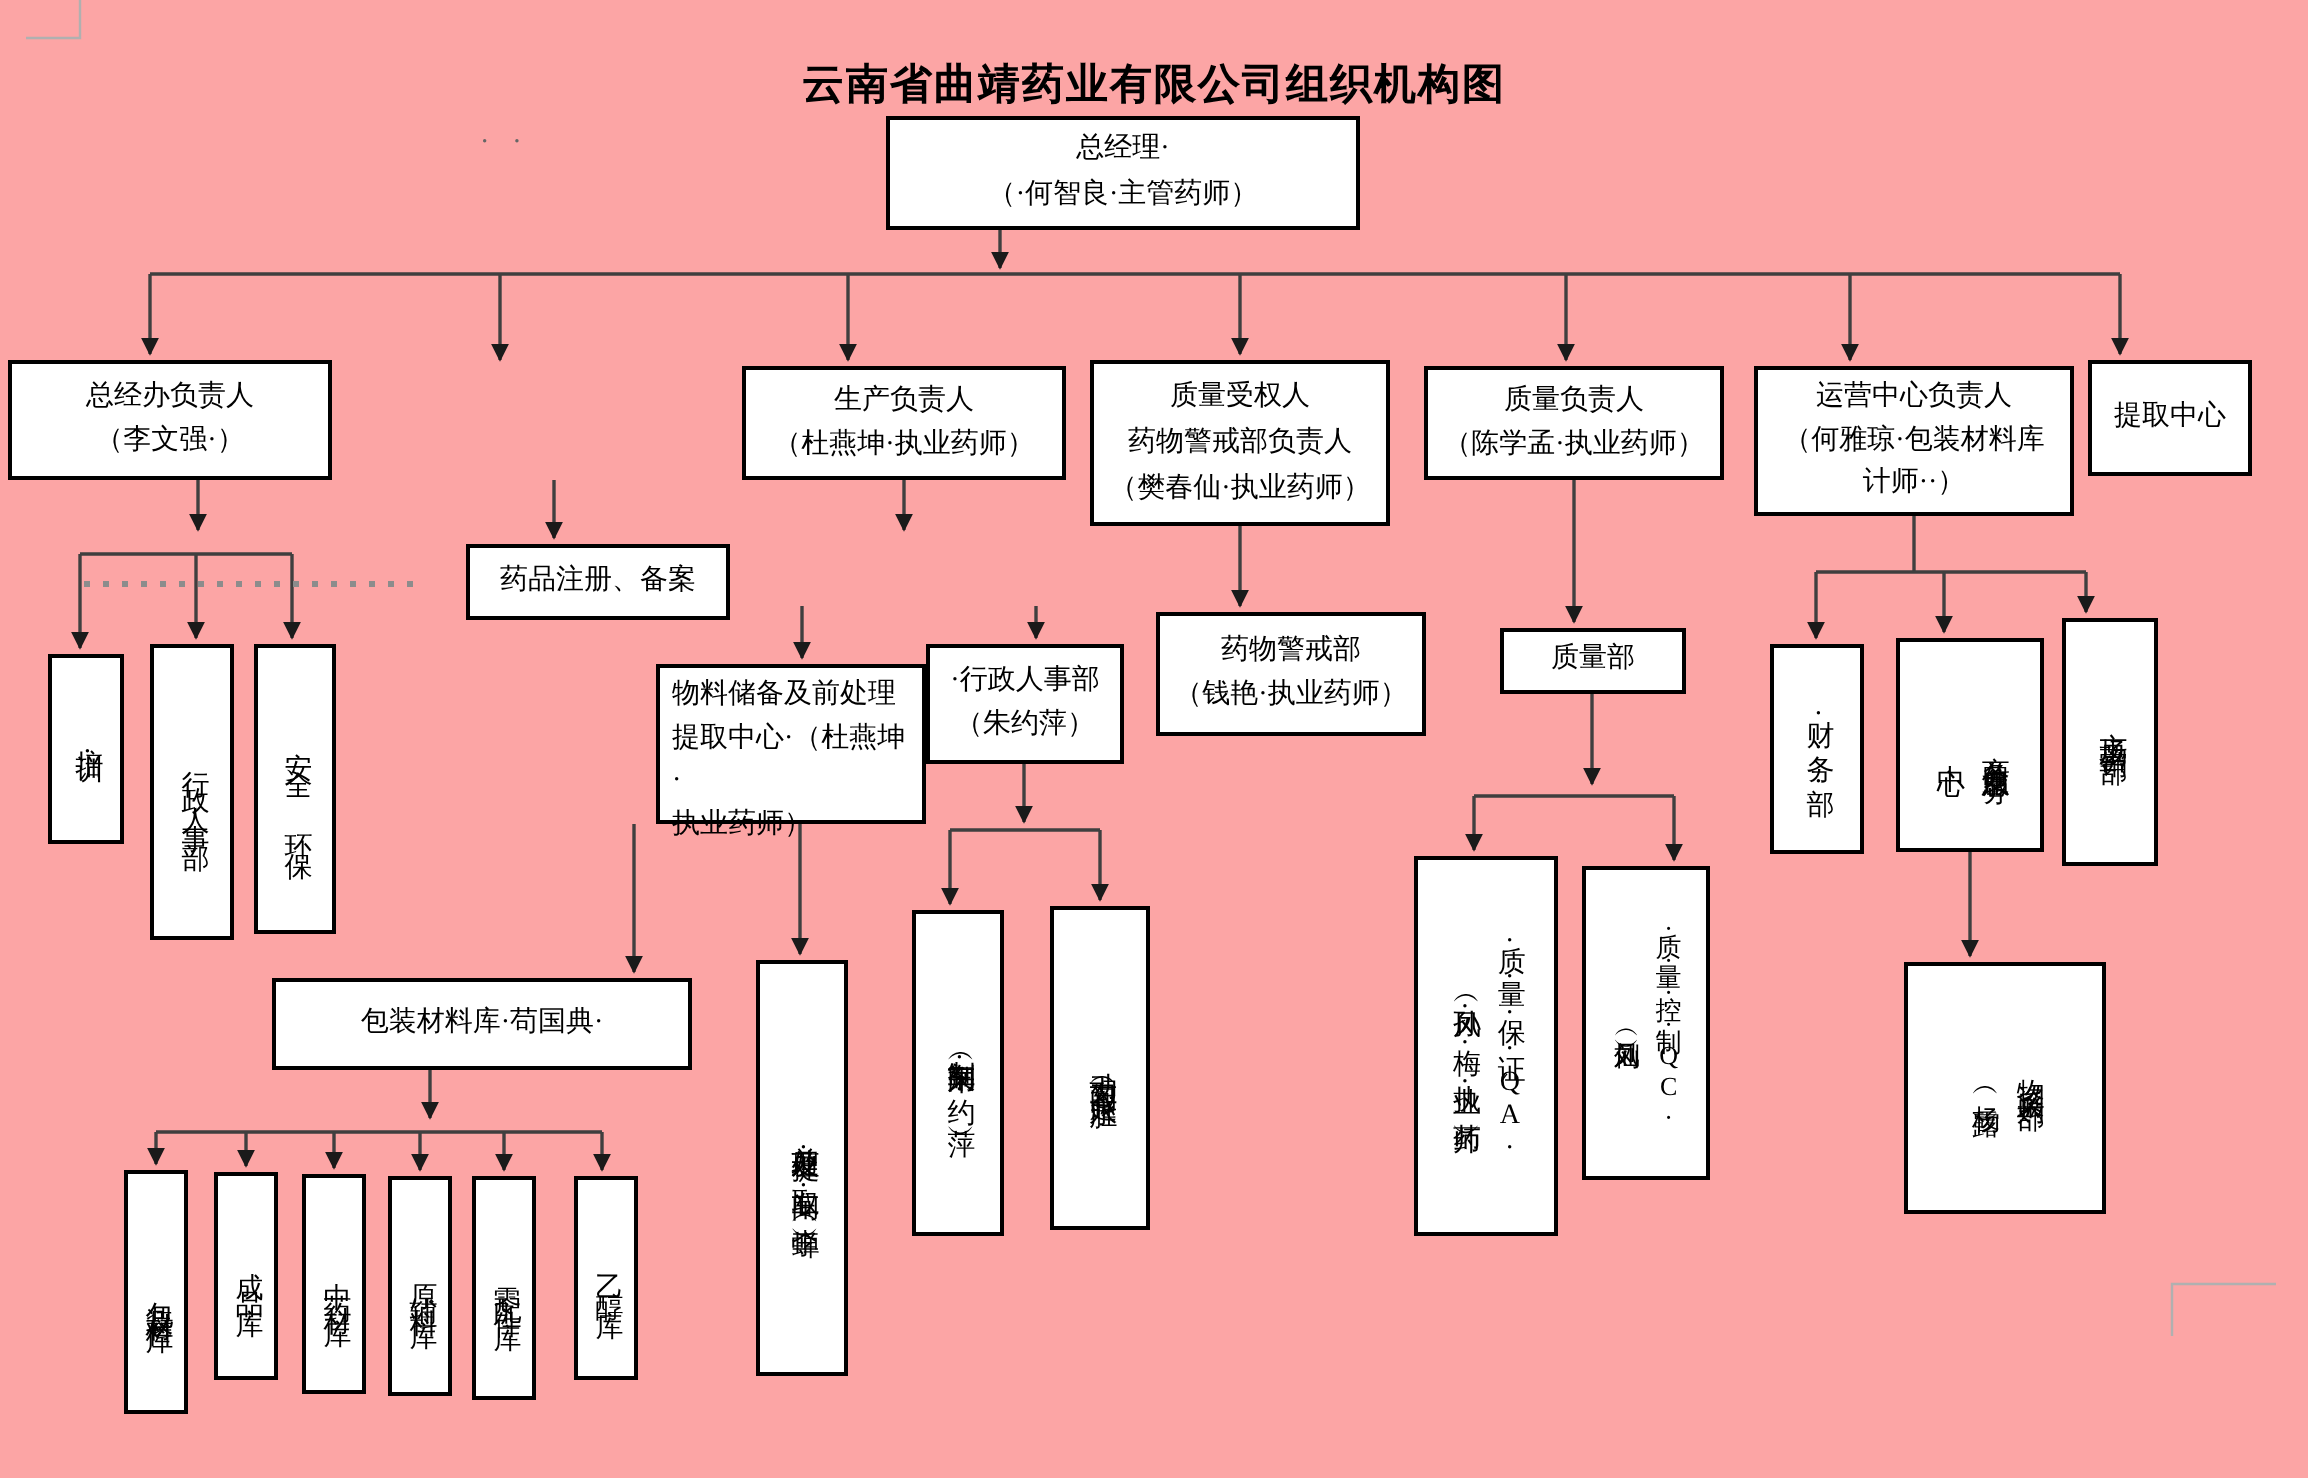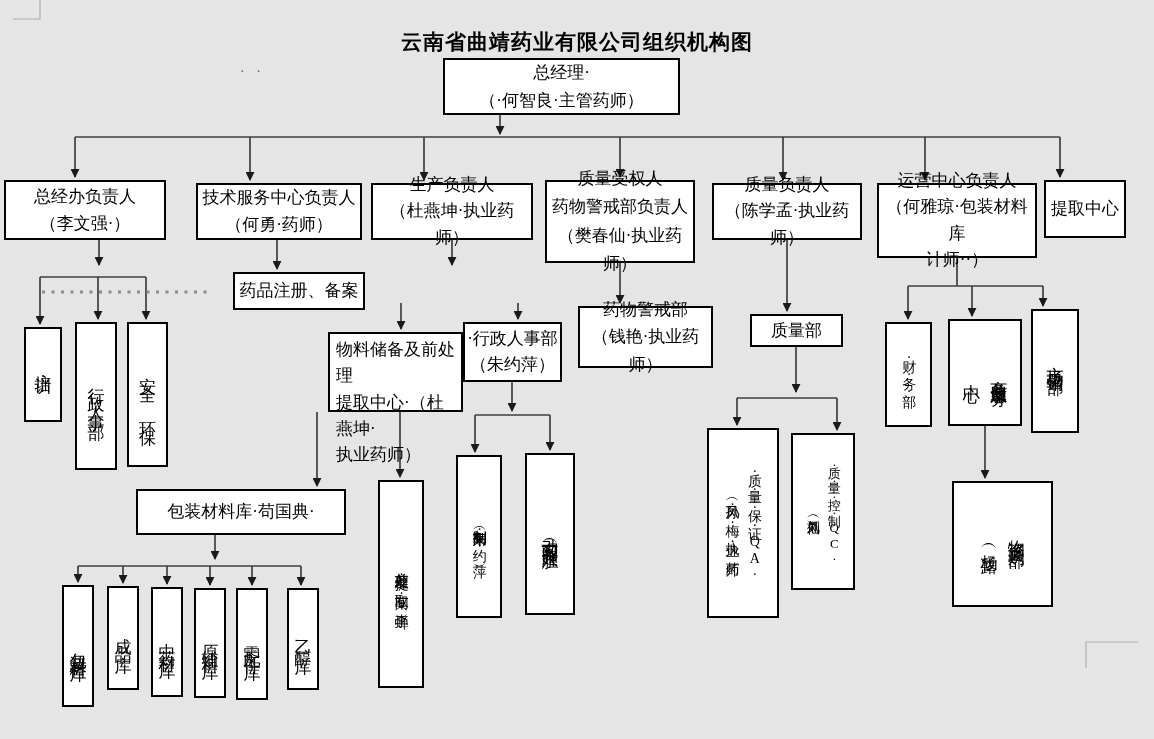--- a/index.html
+++ b/index.html
@@ -1,23 +1,23 @@
 <!DOCTYPE html>
 <html><head>
 <meta charset="utf-8">
 <style>
   html,body{margin:0;padding:0;background:#ffffff;}
-  #page{position:relative;width:1154px;height:739px;background:#e5e5e5;overflow:hidden;
+  #page{position:relative;width:1154px;height:739px;background:#fca5a5;overflow:hidden;
         font-family:"Liberation Serif","DejaVu Serif",serif;color:#000;}
   #title{position:absolute;left:0;top:28px;width:1154px;text-align:center;
          font-size:21px;font-weight:bold;letter-spacing:1px;}
   svg.wires{position:absolute;left:0;top:0;pointer-events:none;}
   .node{position:absolute;border:2px solid #000;background:#fff;box-sizing:border-box;
         display:flex;align-items:center;justify-content:center;text-align:center;
-        font-size:17px;line-height:1.6;white-space:pre-line;}
+        font-size:14px;line-height:1.6;white-space:pre-line;}
   .v{writing-mode:vertical-rl;text-orientation:upright;letter-spacing:3px;}
   .vl{letter-spacing:9px;}
   .vt{font-size:14px;letter-spacing:1px;}
   .vx{font-size:13px;letter-spacing:0.5px;}
   .tl{text-align:left;align-items:flex-start;justify-content:flex-start;
       padding:3px 6px;line-height:1.55;margin-left:20px;}
   .dots{position:absolute;left:240px;top:64px;color:#666;font-size:14px;letter-spacing:4px;}
 </style>
 </head>
 <body>
@@ -93,22 +93,20 @@
       <polyline points="13,19 40,19 40,0"></polyline>
       <polyline points="1138,642 1086,642 1086,668"></polyline>
     </g>
   </svg>
 
   <div class="node" style="left:443px;top:58px;width:237px;height:57px">总经理·
 （·何智良·主管药师）</div>
 
   <div class="node" style="left:4px;top:180px;width:162px;height:60px">总经办负责人
 （李文强·）</div>
-  <div class="node" style="left:196px;top:183px;width:166px;height:57px;line-height:1.55">技术服务中心负责人
-（何勇·药师）</div>
   <div class="node" style="left:371px;top:183px;width:162px;height:57px;line-height:1.55">生产负责人
 （杜燕坤·执业药师）</div>
   <div class="node" style="left:545px;top:180px;width:150px;height:83px;line-height:1.65">质量受权人
 药物警戒部负责人
 （樊春仙·执业药师）</div>
   <div class="node" style="left:712px;top:183px;width:150px;height:57px;line-height:1.55">质量负责人
 （陈学孟·执业药师）</div>
   <div class="node" style="left:877px;top:183px;width:160px;height:75px;line-height:1.55">运营中心负责人
 （何雅琼·包装材料库
 计师··）</div>

